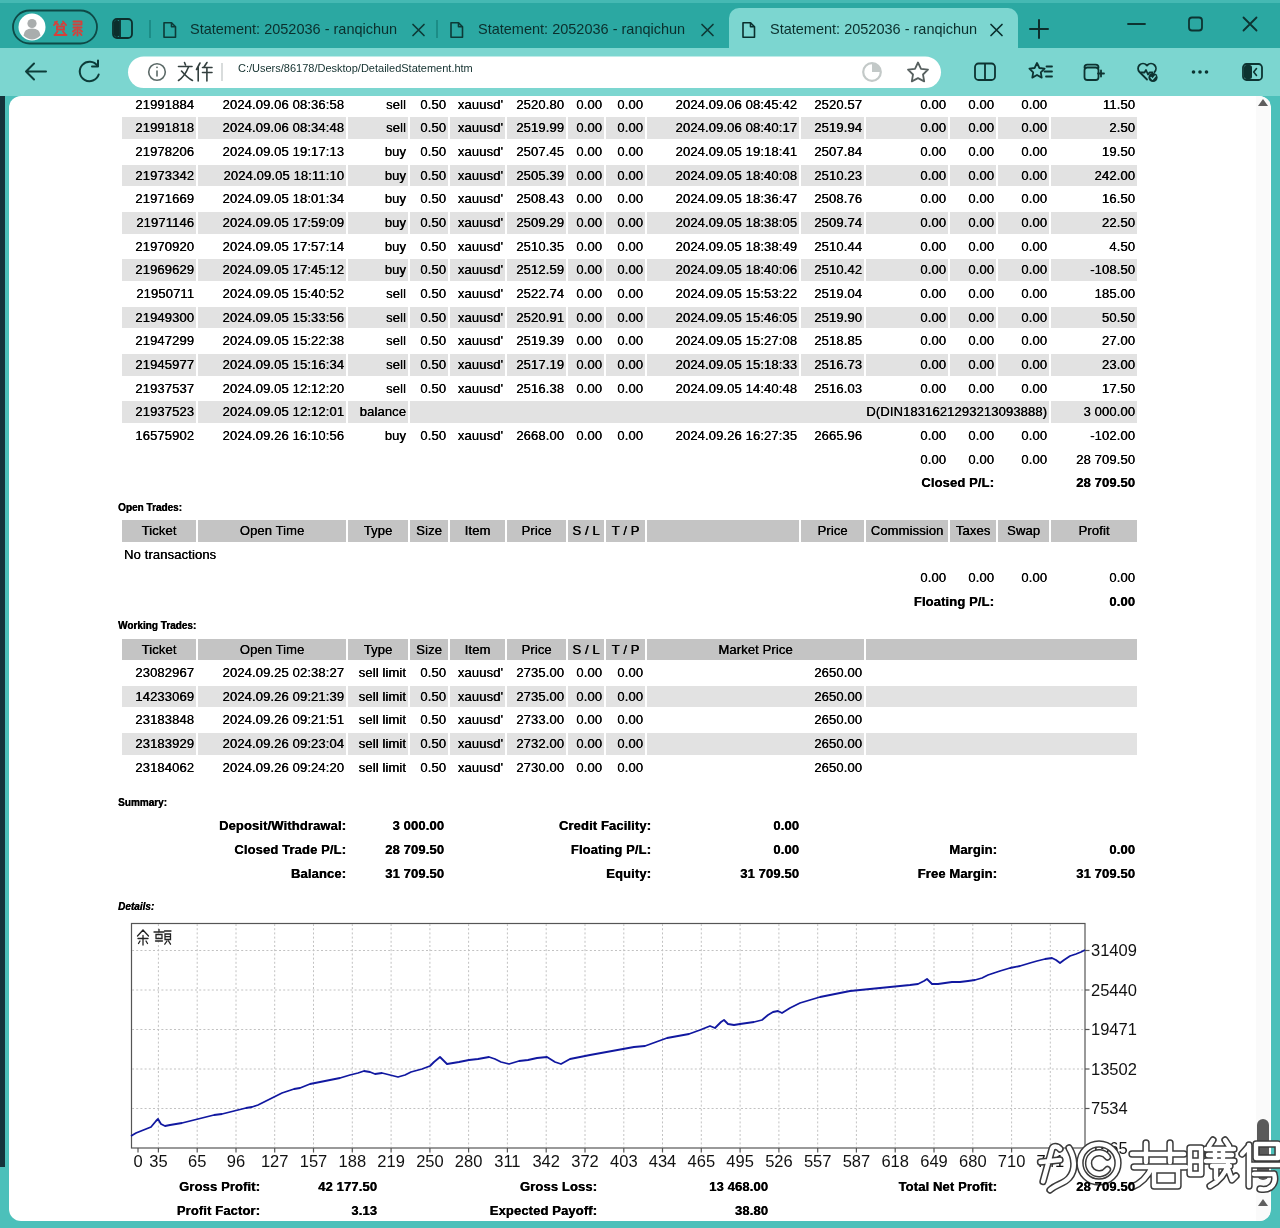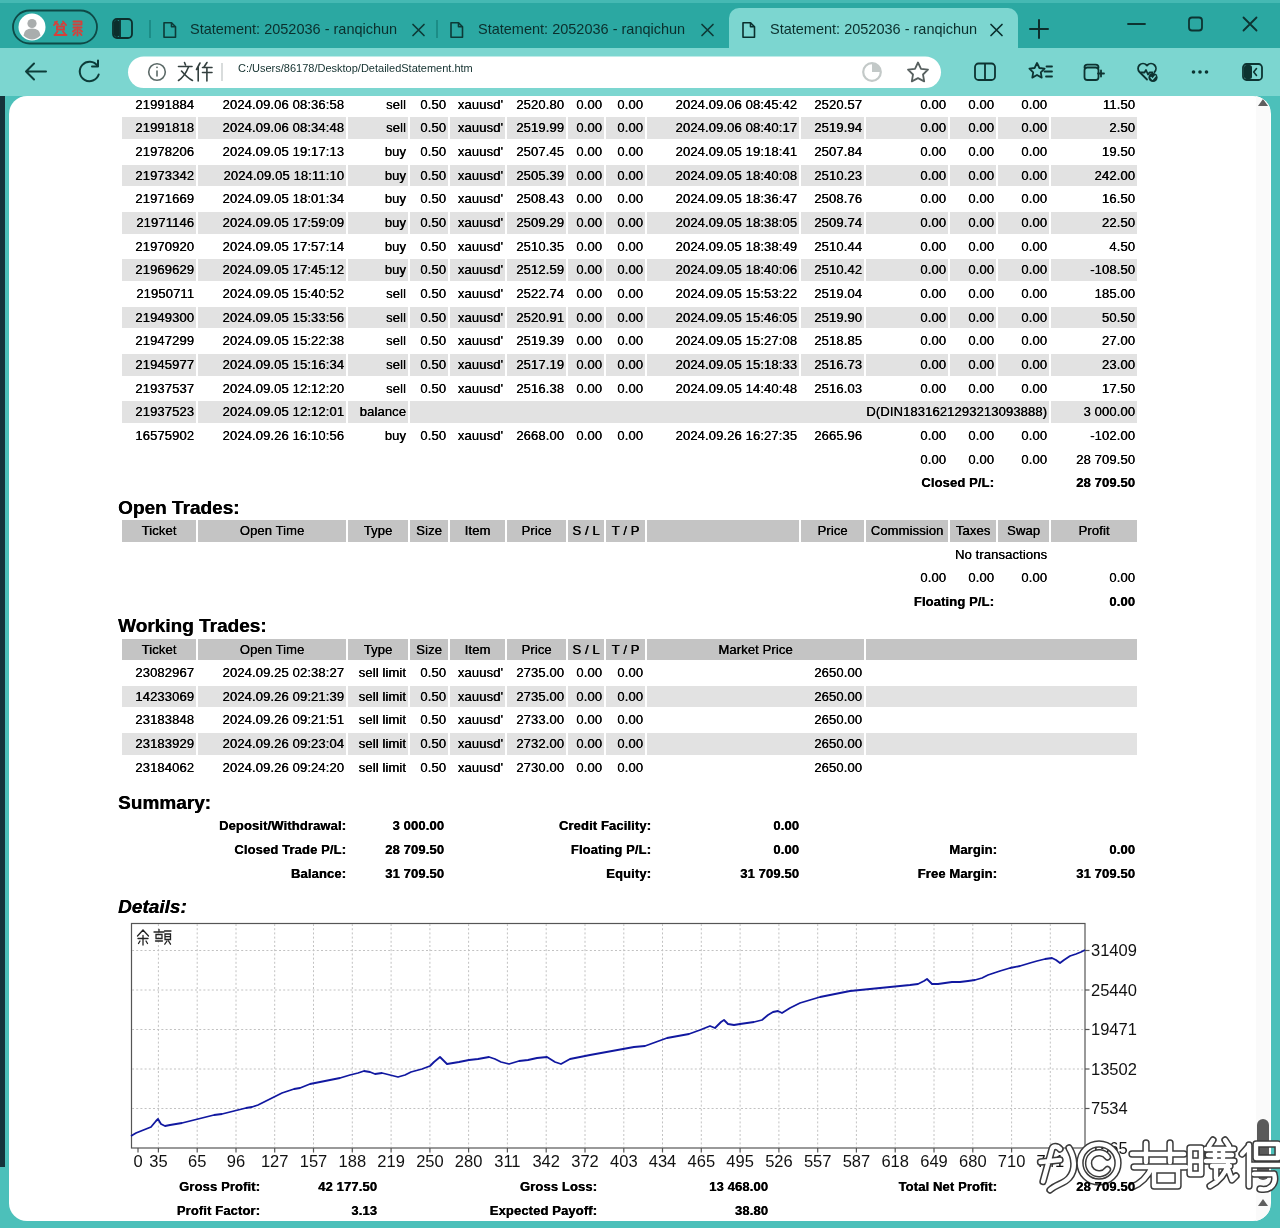--- a/index.html
+++ b/index.html
@@ -3,30 +3,30 @@
 <meta charset="utf-8">
 <style>
 * { margin:0; padding:0; box-sizing:content-box; }
 html,body { width:1280px; height:1228px; overflow:hidden; }
 body { position:relative; background:#4cc0ba; font-family:"Liberation Sans", sans-serif; }
 #titlebar { position:absolute; left:0; top:0; width:1280px; height:48px; background:#2ba8a2; }
 #titlebar .topline { position:absolute; left:0; top:0; width:1280px; height:3px; background:#45b9b3; }
 #toolbar { position:absolute; left:0; top:48px; width:1280px; height:48px; background:#7cd6d0; }
 #activetab { position:absolute; left:729px; top:8px; width:289px; height:40px; background:#7cd6d0; border-radius:10px 10px 0 0; }
 .tabtitle { position:absolute; top:20.5px; font-size:14.5px; color:#0b2f2d; white-space:nowrap; }
-#page { position:absolute; left:9px; top:96px; width:1262px; height:1125px; background:#ffffff; border-radius:18px; overflow:hidden; }
+#page { position:absolute; left:9px; top:96px; width:1262px; height:1125px; background:#ffffff; border-radius:12px; overflow:hidden; }
 #darkstrip { position:absolute; left:0; top:96px; width:5px; height:1071px; background:#15333b; }
 table.mt { border-collapse:separate; border-spacing:2px; table-layout:fixed; position:absolute; font-size:13px; color:#000; letter-spacing:0.12px; }
 table.mt td, .seclab { text-shadow:0.35px 0 0 #000; }
 table.mt td { height:21.66px; line-height:21.66px; padding:0 2px; overflow:hidden; white-space:nowrap; text-align:right; }
-table.mt td.c { text-align:right; }
+table.mt td.c { text-align:left; }
 table.mt td.l { text-align:right; }
 table.mt tr.g td { background:#e2e2e2; }
 table.mt tr.h td { background:#c4c4c4; text-align:center; }
-.seclab { position:absolute; font-size:19px; font-weight:bold; color:#000; line-height:17px; }
+.seclab { position:absolute; font-size:10px; font-weight:bold; color:#000; line-height:17px; }
 .b { font-weight:bold; }
 #scrolltrack { position:absolute; left:1247px; top:0; width:14px; height:1125px; background:#fafafa; }
 #scrollthumb { position:absolute; left:1248px; top:1023px; width:12px; height:61px; background:#5a5a5a; border-radius:6px; }
 </style>
 </head>
 <body>
 <div id="titlebar">
     <div class="topline"></div>
   </div>
 <div id="toolbar"></div>

